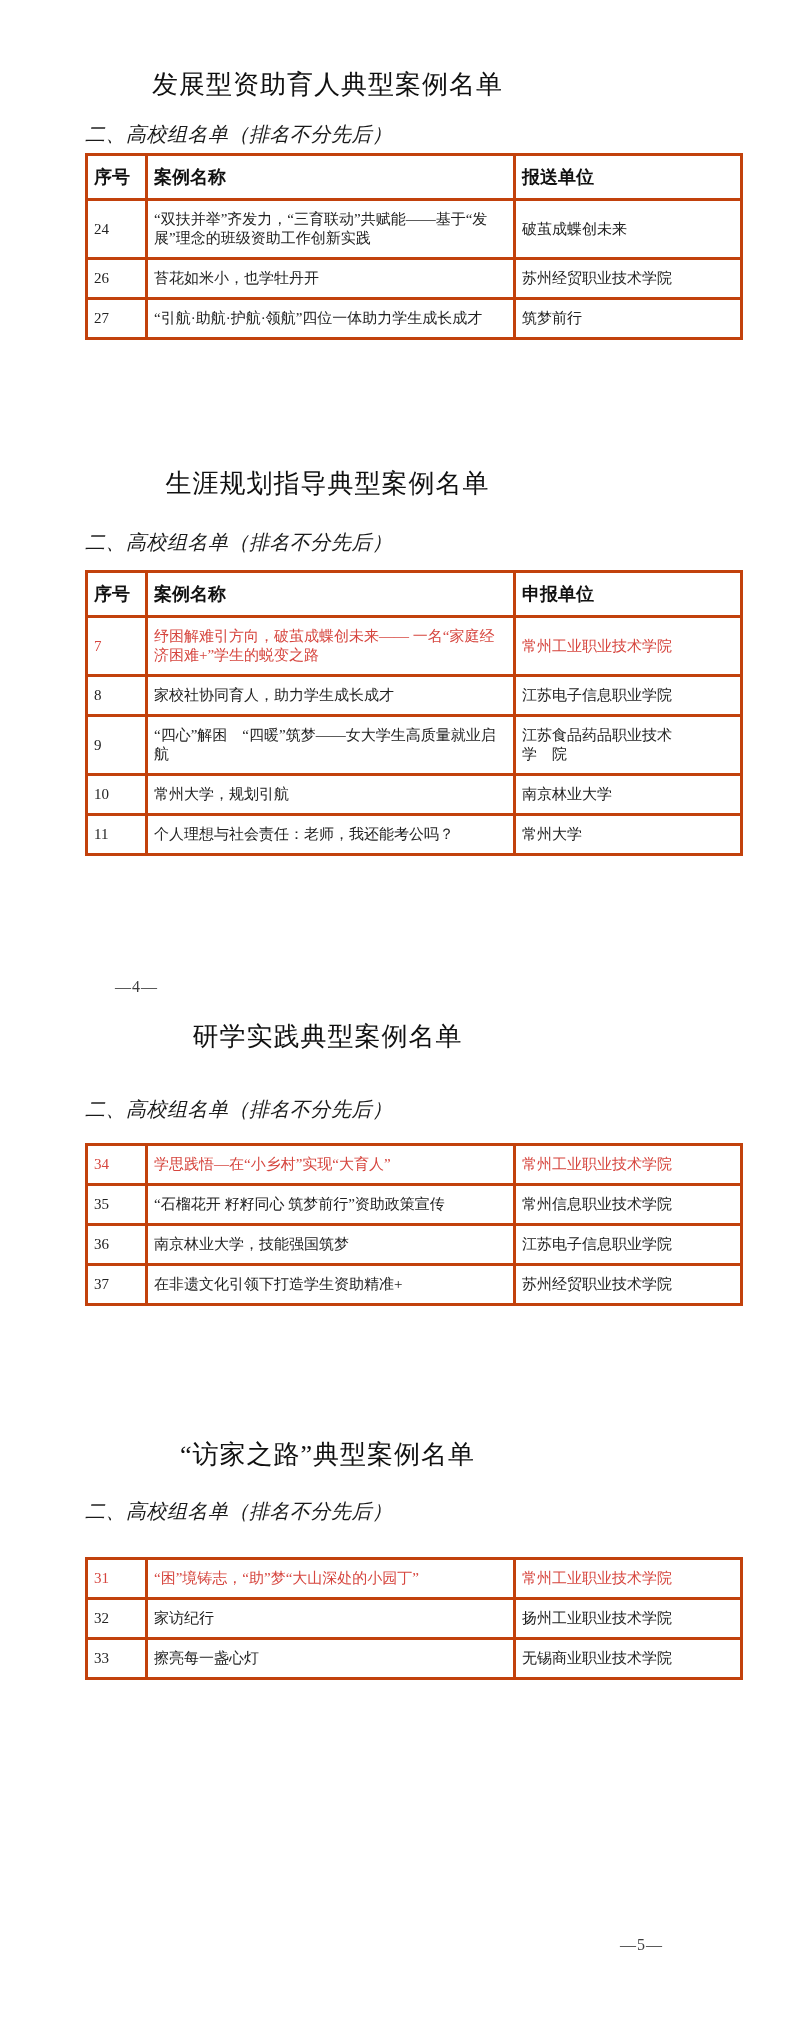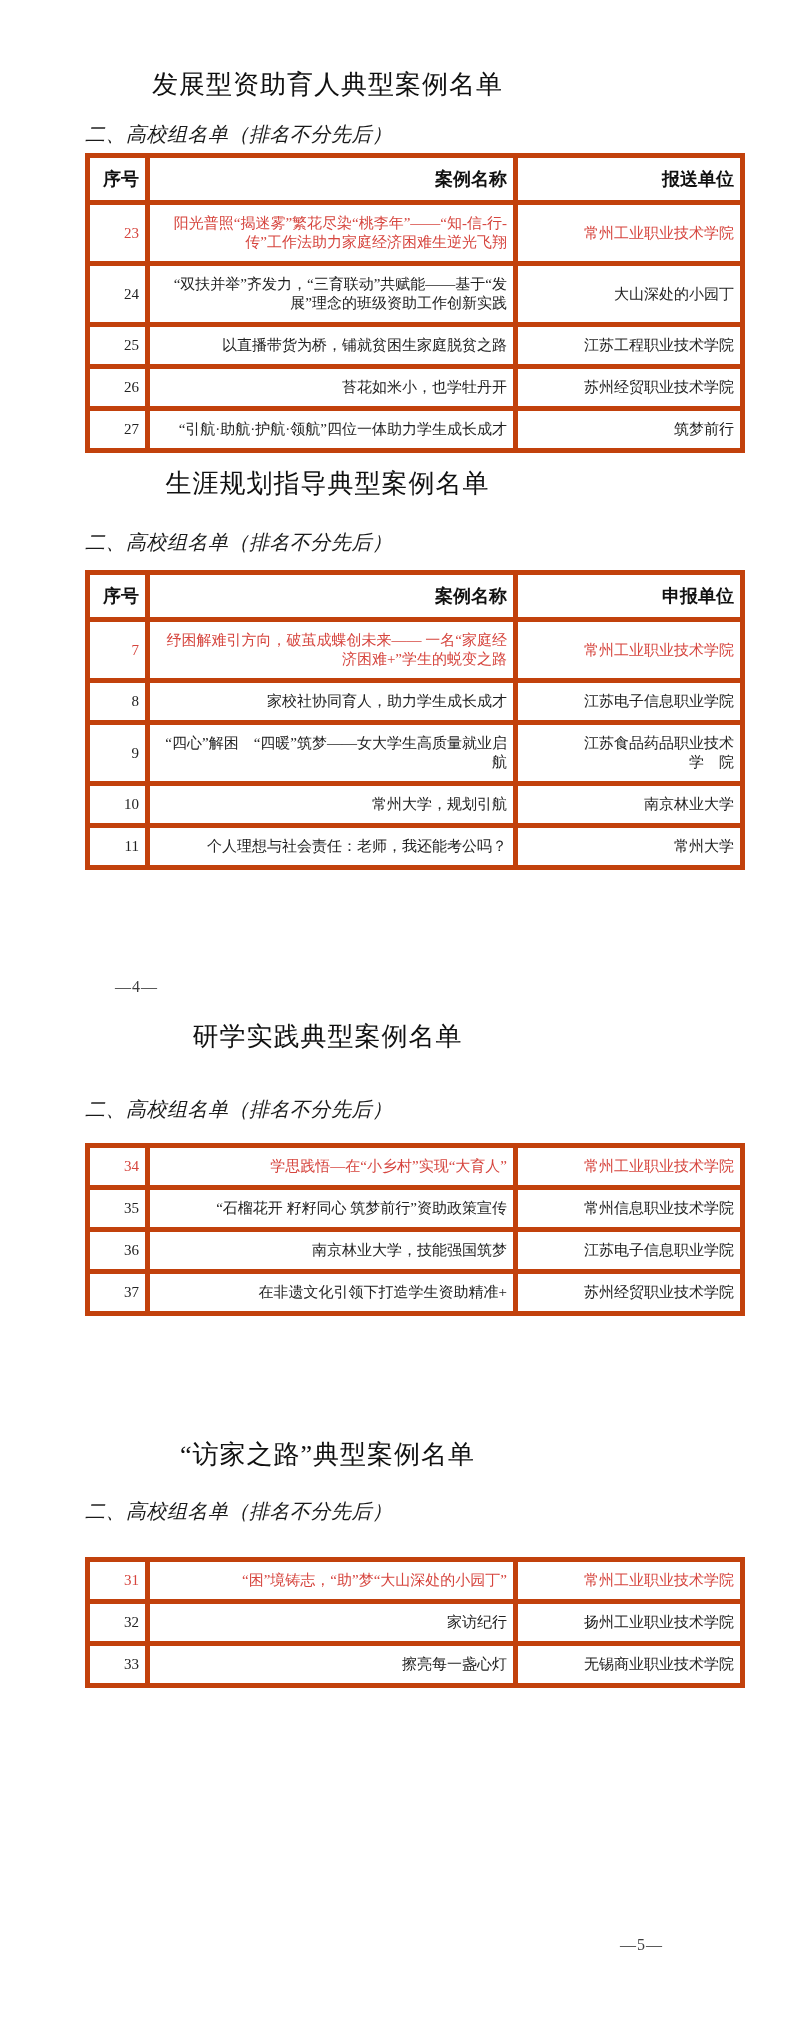--- a/index.html
+++ b/index.html
@@ -13,21 +13,21 @@
     font-size:26px;font-weight:normal;letter-spacing:1px;color:#111;
   }
   .group-heading{
     left:85px;font-size:20px;font-style:italic;letter-spacing:0.5px;color:#1a1a1a;
   }
   table.cases{
     left:85px;width:655px;border-collapse:collapse;table-layout:fixed;
     position:absolute;
   }
   .cases td,.cases th{
-    border:5px solid #c2410c;text-align:right;vertical-align:middle;
+    border:3px solid #c2410c;text-align:left;vertical-align:middle;
     font-size:15px;line-height:19px;padding:9px 6px;color:#222;
     overflow:hidden;
   }
   .cases th{
     font-family:"Liberation Sans","DejaVu Sans",sans-serif;
     font-size:18px;line-height:24px;font-weight:700;color:#111;
   }
   .cases td.unit{white-space:pre-line;}
   tr.hl td{color:#d6453e;}
   .marker{font-size:16px;color:#3c3c3c;letter-spacing:1px;}
@@ -45,34 +45,24 @@
       <col style="width:227px">
     </colgroup>
   <thead>
     <tr>
       <th>序号</th>
       <th>案例名称</th>
       <th>报送单位</th>
     </tr>
   </thead>
   <tbody>
-    <tr class="hl">
-      <td>23</td>
-      <td>阳光普照“揭迷雾”繁花尽染“桃李年”——“知-信-行-传”工作法助力家庭经济困难生逆光飞翔</td>
-      <td class="unit">常州工业职业技术学院</td>
-    </tr>
     <tr>
       <td>24</td>
       <td>“双扶并举”齐发力，“三育联动”共赋能——基于“发展”理念的班级资助工作创新实践</td>
-      <td class="unit">大山深处的小园丁</td>
-    </tr>
-    <tr>
-      <td>25</td>
-      <td>以直播带货为桥，铺就贫困生家庭脱贫之路</td>
-      <td class="unit">江苏工程职业技术学院</td>
+      <td class="unit">破茧成蝶创未来</td>
     </tr>
     <tr>
       <td>26</td>
       <td>苔花如米小，也学牡丹开</td>
       <td class="unit">苏州经贸职业技术学院</td>
     </tr>
     <tr>
       <td>27</td>
       <td>“引航·助航·护航·领航”四位一体助力学生成长成才</td>
       <td class="unit">筑梦前行</td>

